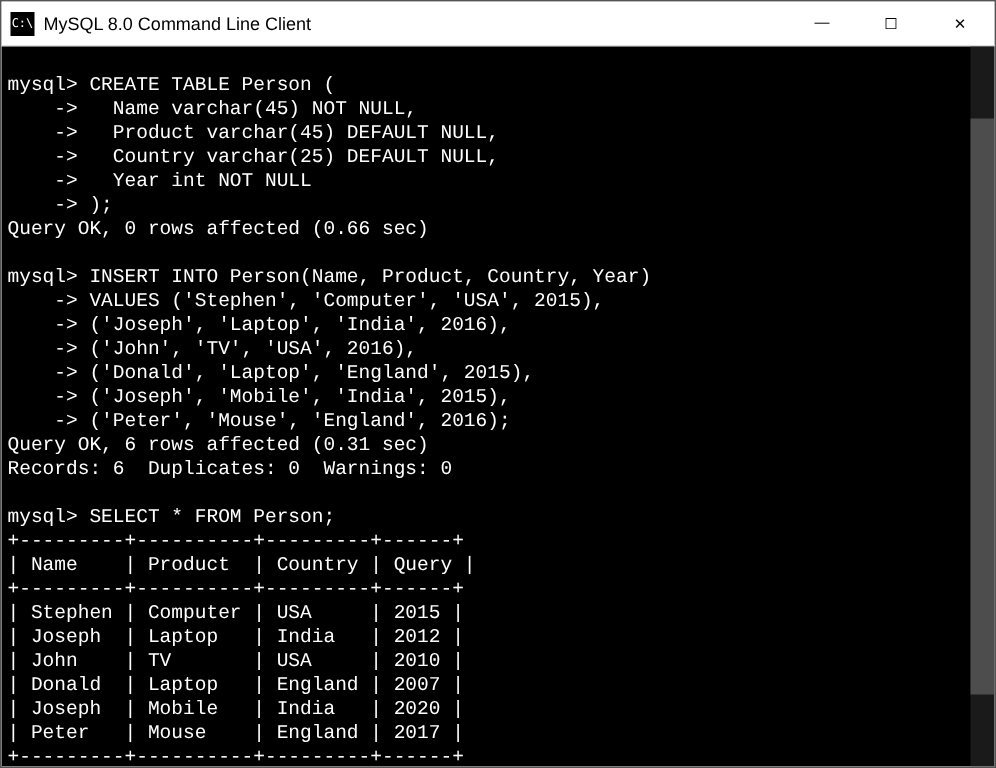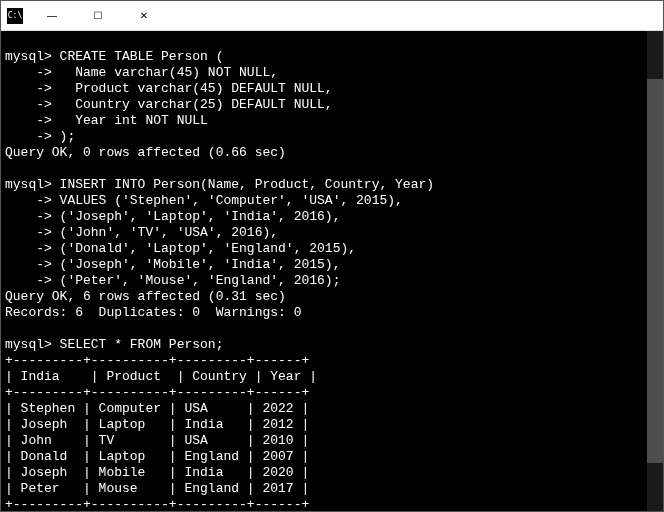--- a/index.html
+++ b/index.html
@@ -77,20 +77,21 @@
       height: 80%;
       position: absolute;
       top: 10%;
     }
   </style>
 </head>
 <body>
 
 <div class="titlebar">
   <div class="titlebar-icon">C:\</div>
+  <div class="titlebar-title">MySQL 8.0 Command Line Client</div>
   <div class="win-controls">
     <div class="win-btn">—</div>
     <div class="win-btn">☐</div>
     <div class="win-btn close">✕</div>
   </div>
 </div>
 
 <div class="terminal">
 <span>mysql&gt; CREATE TABLE Person (</span>
 <span>    -&gt;   Name varchar(45) NOT NULL,</span>
@@ -105,23 +106,23 @@
 <span>    -&gt; ('Joseph', 'Laptop', 'India', 2016),</span>
 <span>    -&gt; ('John', 'TV', 'USA', 2016),</span>
 <span>    -&gt; ('Donald', 'Laptop', 'England', 2015),</span>
 <span>    -&gt; ('Joseph', 'Mobile', 'India', 2015),</span>
 <span>    -&gt; ('Peter', 'Mouse', 'England', 2016);</span>
 <span>Query OK, 6 rows affected (0.31 sec)</span>
 <span>Records: 6  Duplicates: 0  Warnings: 0</span>
 
 <span>mysql&gt; SELECT * FROM Person;</span>
 <span>+---------+----------+---------+------+</span>
-<span>| India    | Product  | Country | Year |</span>
+<span>| Name    | Product  | Country | Query |</span>
 <span>+---------+----------+---------+------+</span>
-<span>| Stephen | Computer | USA     | 2022 |</span>
+<span>| Stephen | Computer | USA     | 2015 |</span>
 <span>| Joseph  | Laptop   | India   | 2012 |</span>
 <span>| John    | TV       | USA     | 2010 |</span>
 <span>| Donald  | Laptop   | England | 2007 |</span>
 <span>| Joseph  | Mobile   | India   | 2020 |</span>
 <span>| Peter   | Mouse    | England | 2017 |</span>
 <span>+---------+----------+---------+------+</span>
 
 <div class="scrollbar">
   <div class="scrollbar-thumb"></div>
 </div>

